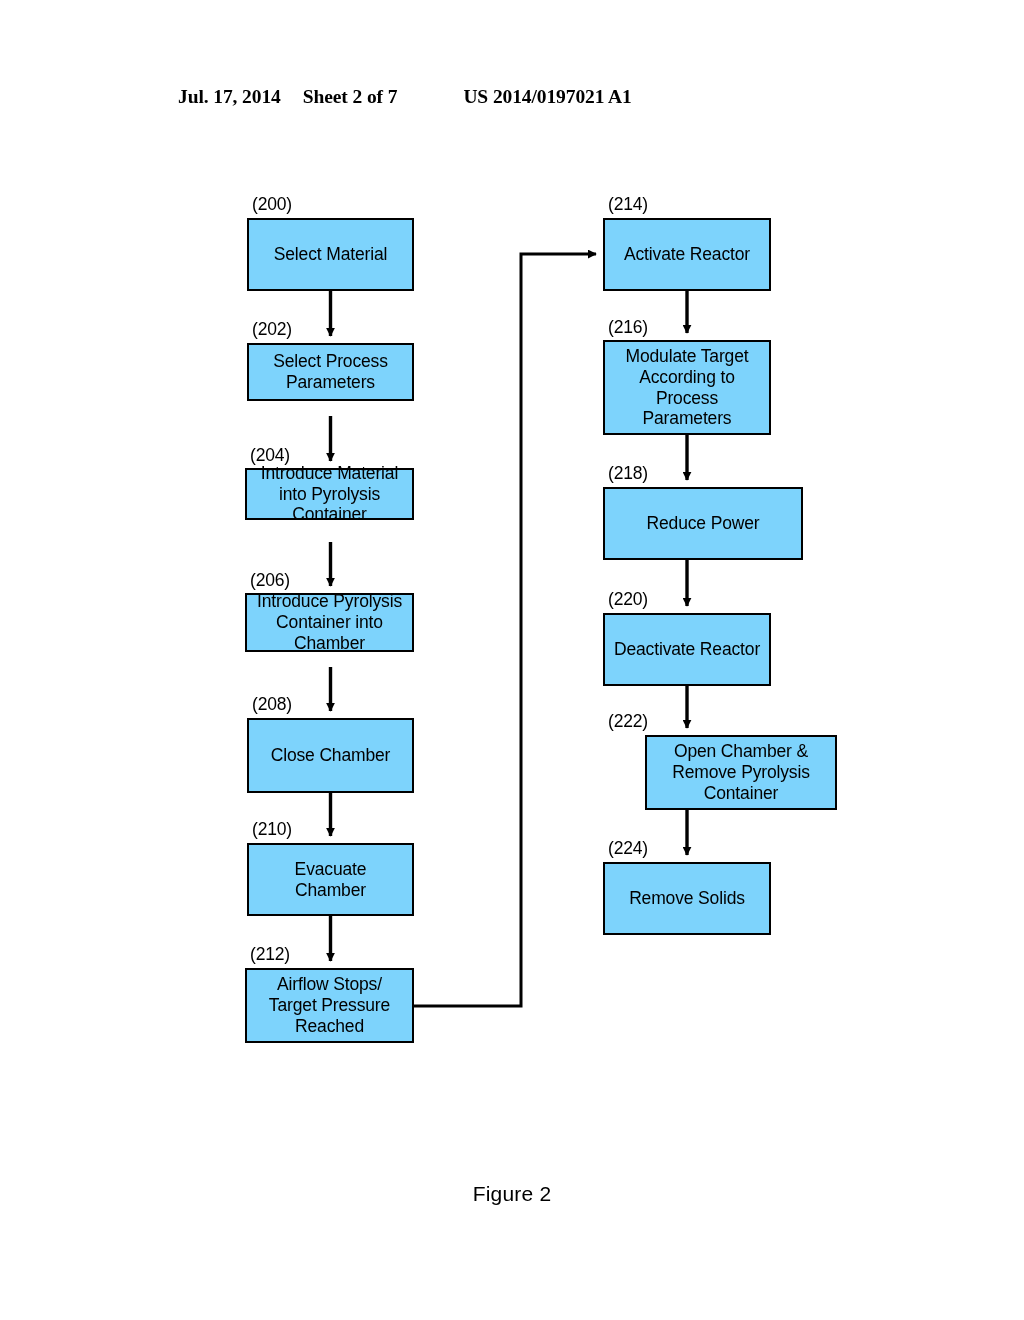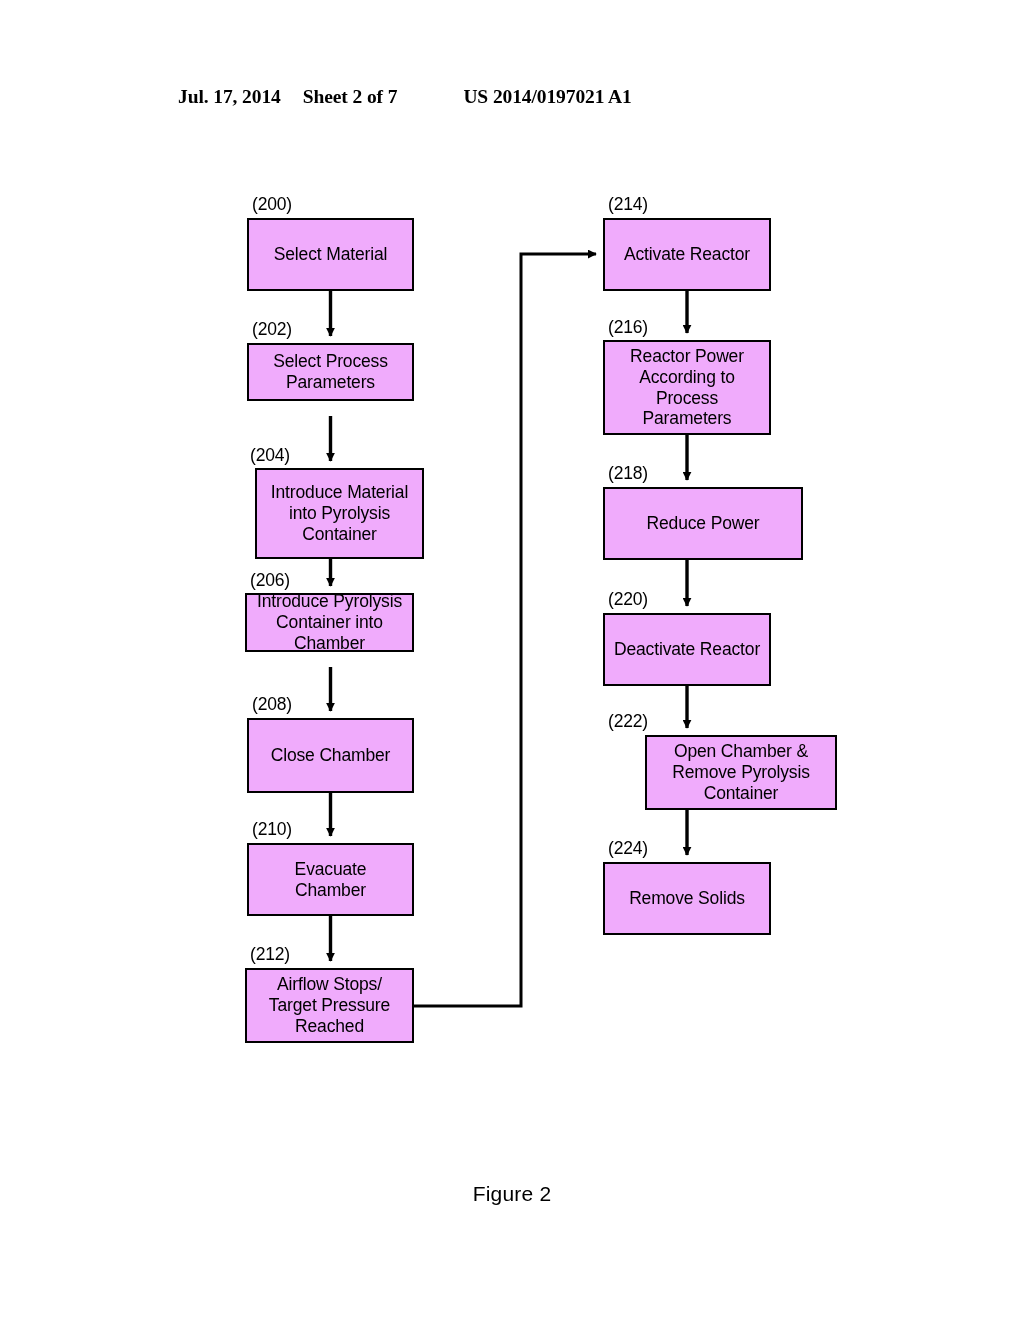--- a/index.html
+++ b/index.html
@@ -51,21 +51,21 @@
     width: 1024px;
     height: 1320px;
     overflow: visible;
   }
 
   
   .node {
     position: absolute;
     box-sizing: border-box;
     border: 2.4px solid #000000;
-    background: #f0abfc;
+    background: #7dd3fc;
     display: flex;
     align-items: center;
     justify-content: center;
     text-align: center;
     font-size: 17.5px;
     line-height: 1.19;
     letter-spacing: -0.15px;
     padding: 2px 4px;
   }
   .node-text {
@@ -131,21 +131,21 @@
       <div class="ref" style="left: 252px; top: 196px; text-align: center;">(200)</div>
       <div class="node" style="left: 247px; top: 218px; width: 167px; height: 73px;">
         <span class="node-text">Select Material</span>
       </div>
       <div class="ref" style="left: 252px; top: 321px;">(202)</div>
       <div class="node" style="left: 247px; top: 343px; width: 167px; height: 58px;">
         <span class="node-text">Select Process
 Parameters</span>
       </div>
       <div class="ref" style="left: 250px; top: 447px;">(204)</div>
-      <div class="node" style="left: 255px; top: 468px; width: 169px; height: 91px;">
+      <div class="node" style="left: 245px; top: 468px; width: 169px; height: 52px;">
         <span class="node-text">Introduce Material
 into Pyrolysis
 Container</span>
       </div>
       <div class="ref" style="left: 250px; top: 572px;">(206)</div>
       <div class="node" style="left: 245px; top: 593px; width: 169px; height: 59px;">
         <span class="node-text">Introduce Pyrolysis
 Container into
 Chamber</span>
       </div>
@@ -163,21 +163,21 @@
         <span class="node-text">Airflow Stops/
 Target Pressure
 Reached</span>
       </div>
       <div class="ref" style="left: 608px; top: 196px;">(214)</div>
       <div class="node" style="left: 603px; top: 218px; width: 168px; height: 73px;">
         <span class="node-text">Activate Reactor</span>
       </div>
       <div class="ref" style="left: 608px; top: 319px;">(216)</div>
       <div class="node" style="left: 603px; top: 340px; width: 168px; height: 95px;">
-        <span class="node-text">Reactor Power
+        <span class="node-text">Modulate Target
 According to
 Process
 Parameters</span>
       </div>
       <div class="ref" style="left: 608px; top: 465px;">(218)</div>
       <div class="node" style="left: 603px; top: 487px; width: 200px; height: 73px;">
         <span class="node-text">Reduce Power</span>
       </div>
       <div class="ref" style="left: 608px; top: 591px;">(220)</div>
       <div class="node" style="left: 603px; top: 613px; width: 168px; height: 73px;">

